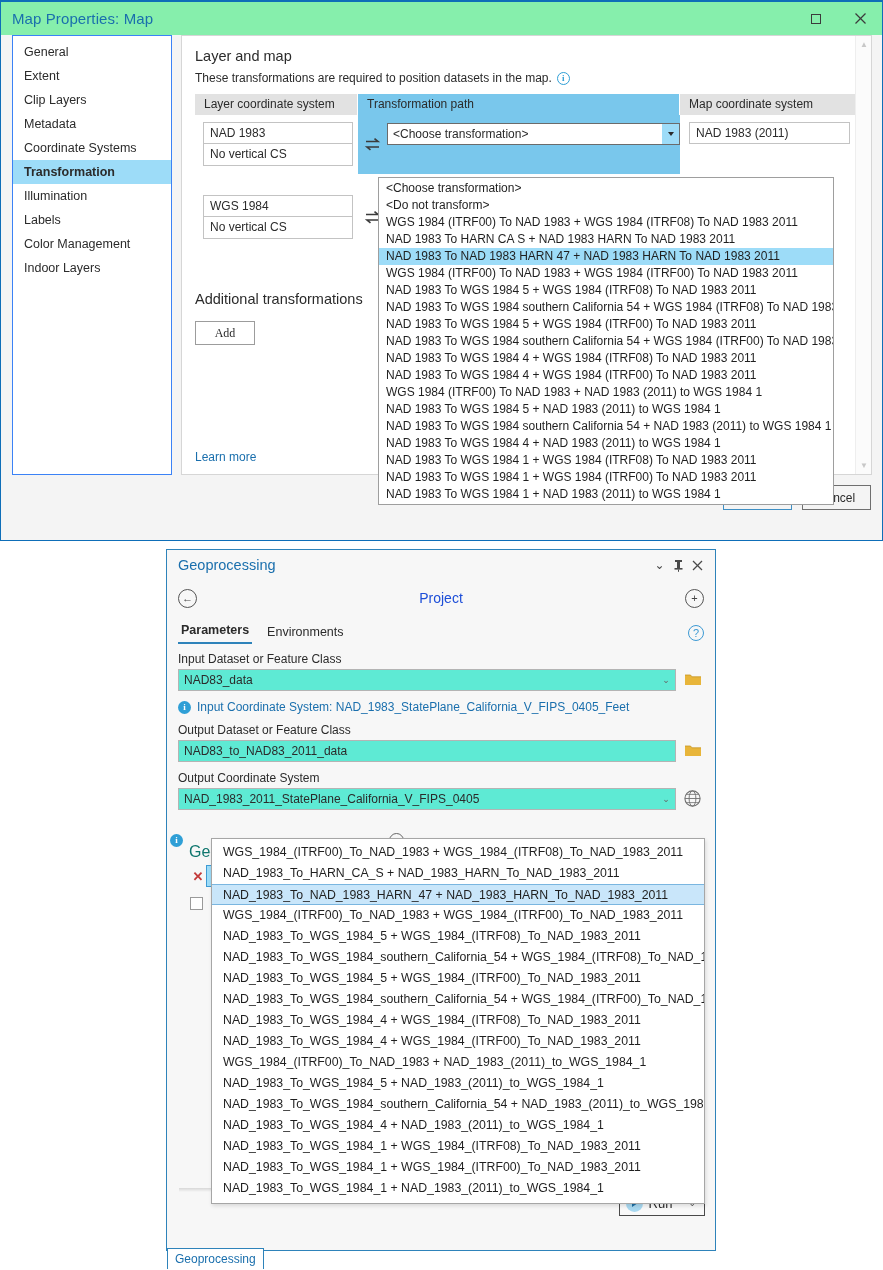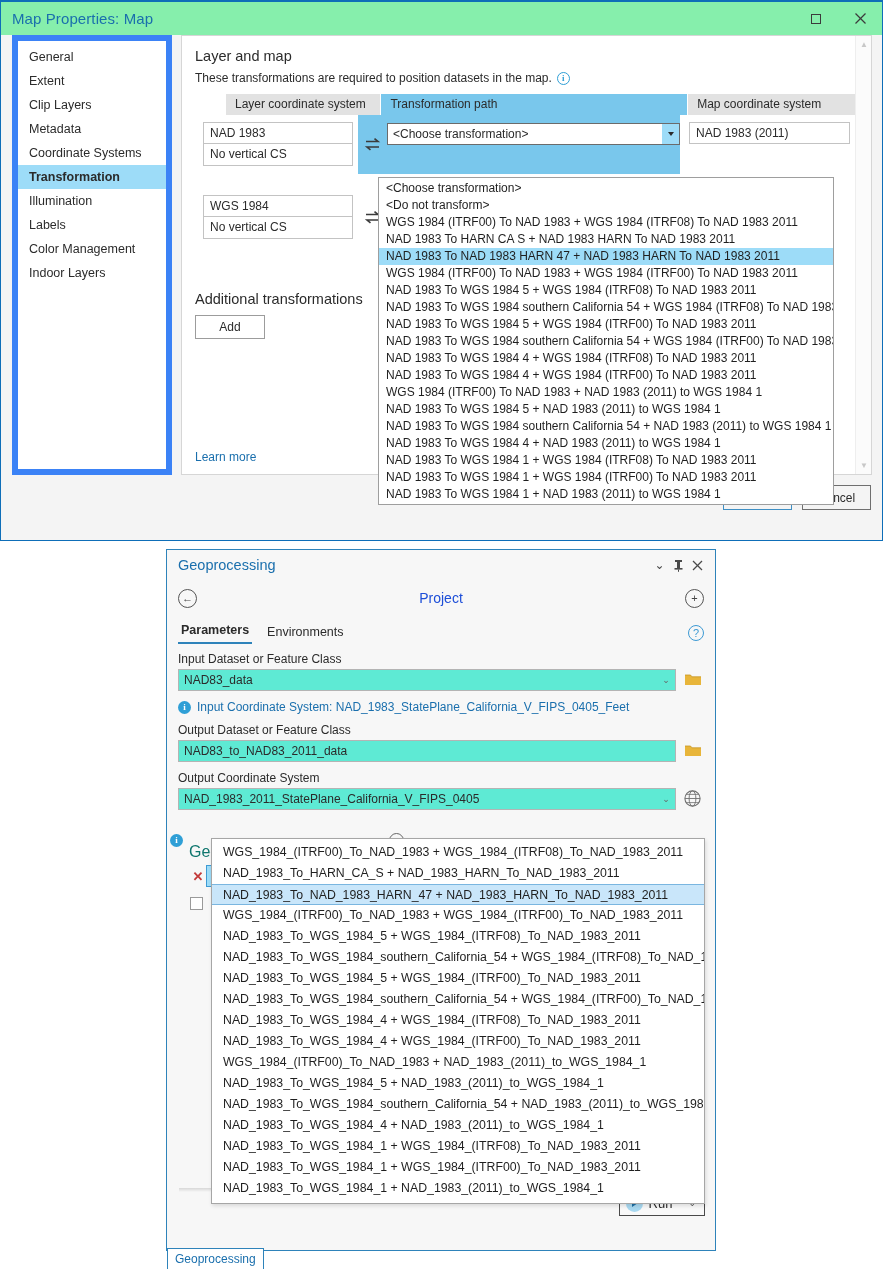--- a/index.html
+++ b/index.html
@@ -56,21 +56,21 @@
     left: 0; top: 33px; right: 0; bottom: 0;
     background: #f4f4f4;
   }
 
   
   #nav-list {
     position: absolute;
     left: 11px; top: 0;
     width: 160px; height: 440px;
     background: #ffffff;
-    border: 6px solid #3b82f6;
+    border: 1px solid #3b82f6;
     padding-top: 4px;
   }
   .nav-item {
     height: 24px;
     line-height: 24px;
     padding-left: 11px;
     font-size: 12.5px;
     color: #2b2b2b;
     white-space: nowrap;
   }
@@ -105,21 +105,21 @@
     font-size: 9px; font-weight: bold;
     font-family: "Liberation Serif", serif;
   }
 
   
   #trans-table {
     position: absolute;
     left: 13px; top: 58px;
     width: 660px;
   }
-  .thead { display: flex; height: 21px; margin-left: 31px; }
+  .thead { display: flex; height: 21px; }
   .th {
     font-size: 12px; color: #2b2b2b;
     padding-left: 9px; line-height: 21px;
     background: #e2e2e2;
     border-right: 1px solid #ffffff;
   }
   .th.c1 { width: 163px; }
   .th.c2 { width: 322px; background: #79c7ec; }
   .th.c3 { width: 175px; background: #e2e2e2; border-right: none; }
 
@@ -197,26 +197,26 @@
     overflow: hidden;
   }
   .dd-item.sel { background: #9ddcf8; }
 
   #addl-trans {
     position: absolute;
     left: 13px; top: 255px;
   }
   .addl-title { font-size: 14.5px; color: #2b2b2b; }
   .btn-add {
-    margin-top: 8px;
-    width: 70px; height: 24px;
+    margin-top: 14px;
+    width: 60px; height: 24px;
     background: #ffffff;
     border: 1px solid #9c9c9c;
     font-size: 12px; color: #2b2b2b;
-    display: flex; align-items: center; justify-content: center;
+    display: flex; align-items: center; justify-content: center; font-family: Liberation Serif, serif;
   }
 
   #learn-more {
     position: absolute;
     left: 13px; bottom: 10px;
     font-size: 12px;
     color: #1a6fad;
     text-decoration: none;
     cursor: pointer;
   }

